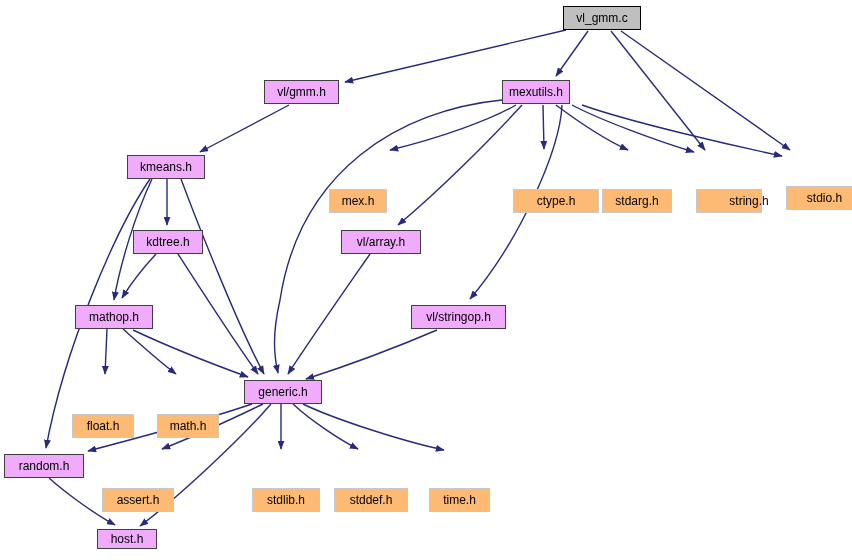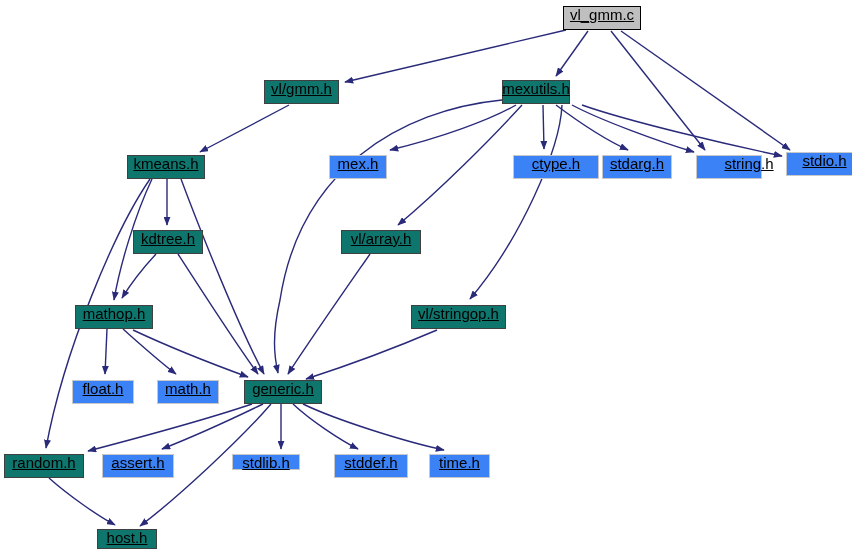--- a/index.html
+++ b/index.html
@@ -21,40 +21,41 @@
     position: absolute;
     left: 0;
     top: 0;
     width: 852px;
     height: 560px;
   }
   .node {
     position: absolute;
     box-sizing: border-box;
     display: flex;
+    align-items: center;
     justify-content: center;
-    font-size: 15px;
+    font-size: 12px;
     line-height: 1;
     color: #000000;
     white-space: nowrap;
     background: #ffffff;
     z-index: 5;
-    text-decoration: underline;
   }
   .node.root {
     background: #bfbfbf;
     border: 1.6px solid #000000;
   }
   .node.strong {
-    background: #0f766e;
+    background: #f0abfc;
     border: 1.6px solid #404040;
   }
   .node.weak {
-    background: #3b82f6;
+    background: #fdba74;
     border: 1px solid #c8c8c8;
+    margin-top: 34px;
   }
   .node-label {
     pointer-events: none;
   }
 </style>
 </head>
 <body>
 
 <div id="graph-canvas">
   <svg id="edge-layer" viewBox="0 0 852 560" xmlns="http://www.w3.org/2000/svg">
@@ -145,21 +146,21 @@
       </div>
       <div class="node strong" style="left: 244px; top: 380px; width: 78px; height: 24px;">
         <span class="node-label">generic.h</span>
       </div>
       <div class="node strong" style="left: 4px; top: 454px; width: 80px; height: 24px;">
         <span class="node-label">random.h</span>
       </div>
       <div class="node weak" style="left: 102px; top: 454px; width: 72px; height: 24px;">
         <span class="node-label">assert.h</span>
       </div>
-      <div class="node weak" style="left: 232px; top: 454px; width: 68px; height: 16px;">
+      <div class="node weak" style="left: 252px; top: 454px; width: 68px; height: 24px;">
         <span class="node-label">stdlib.h</span>
       </div>
       <div class="node weak" style="left: 334px; top: 454px; width: 74px; height: 24px;">
         <span class="node-label">stddef.h</span>
       </div>
       <div class="node weak" style="left: 429px; top: 454px; width: 61px; height: 24px;">
         <span class="node-label">time.h</span>
       </div>
       <div class="node strong" style="left: 97px; top: 529px; width: 60px; height: 20px;">
         <span class="node-label">host.h</span>

